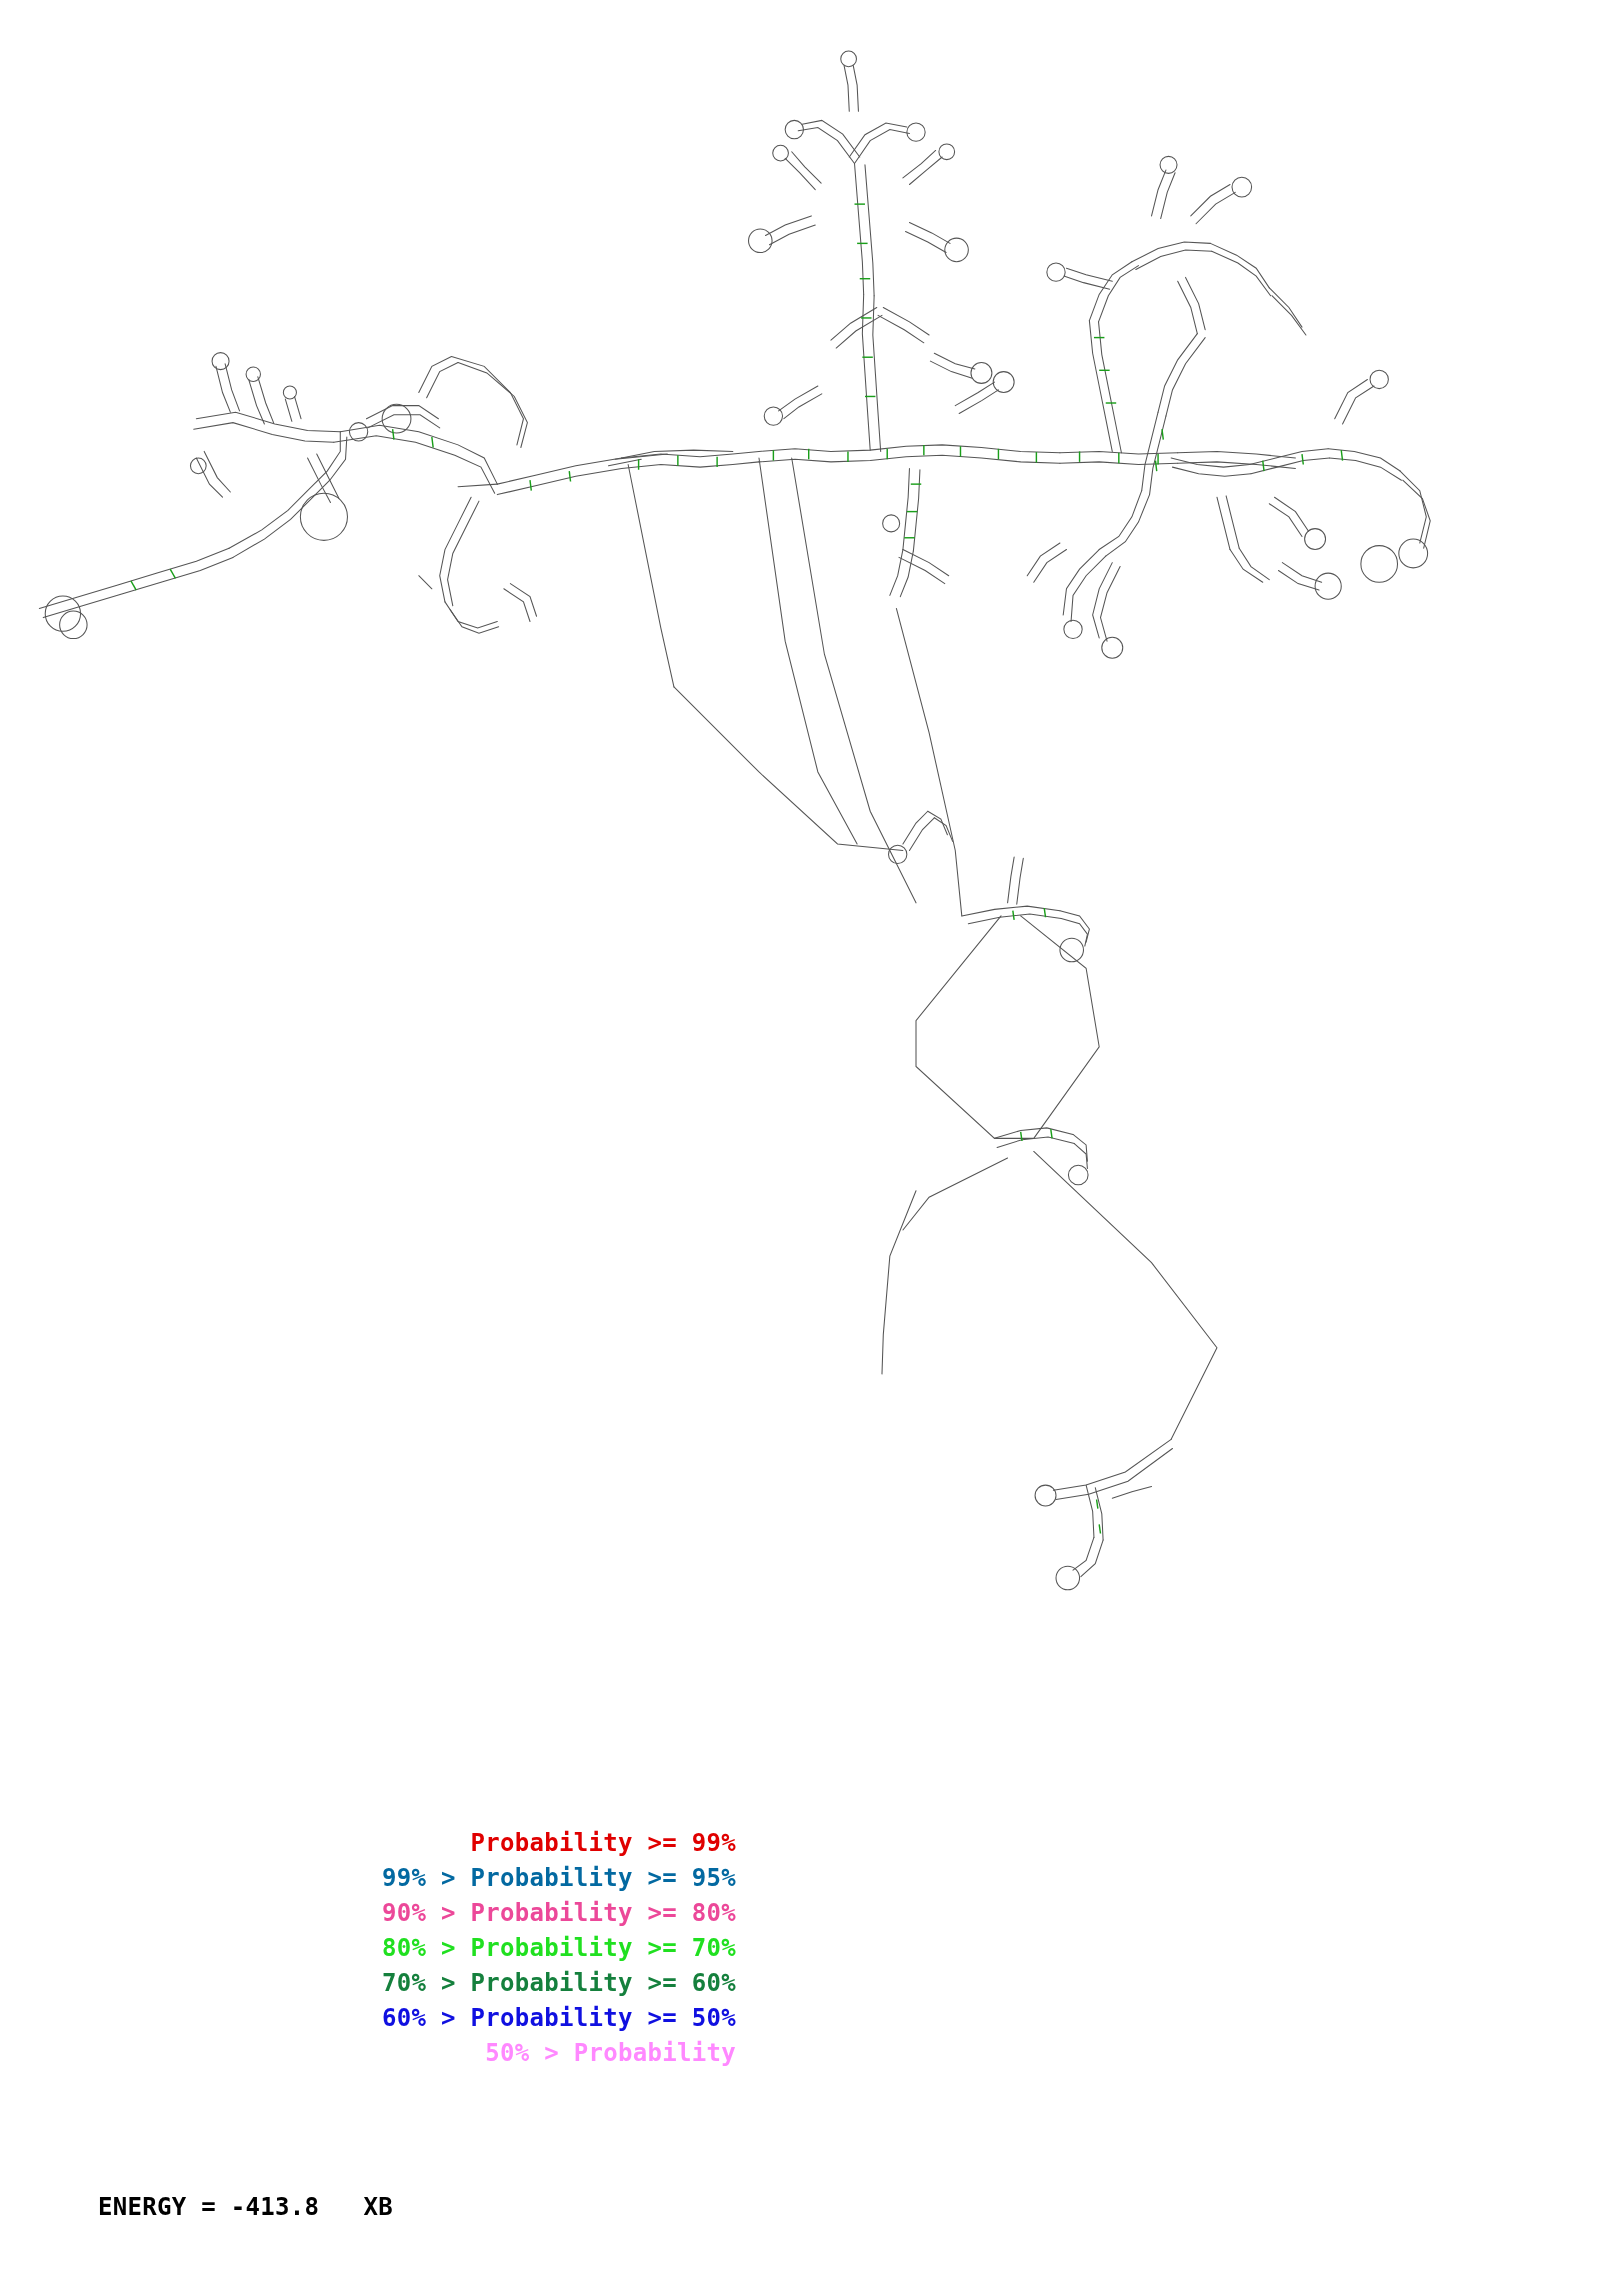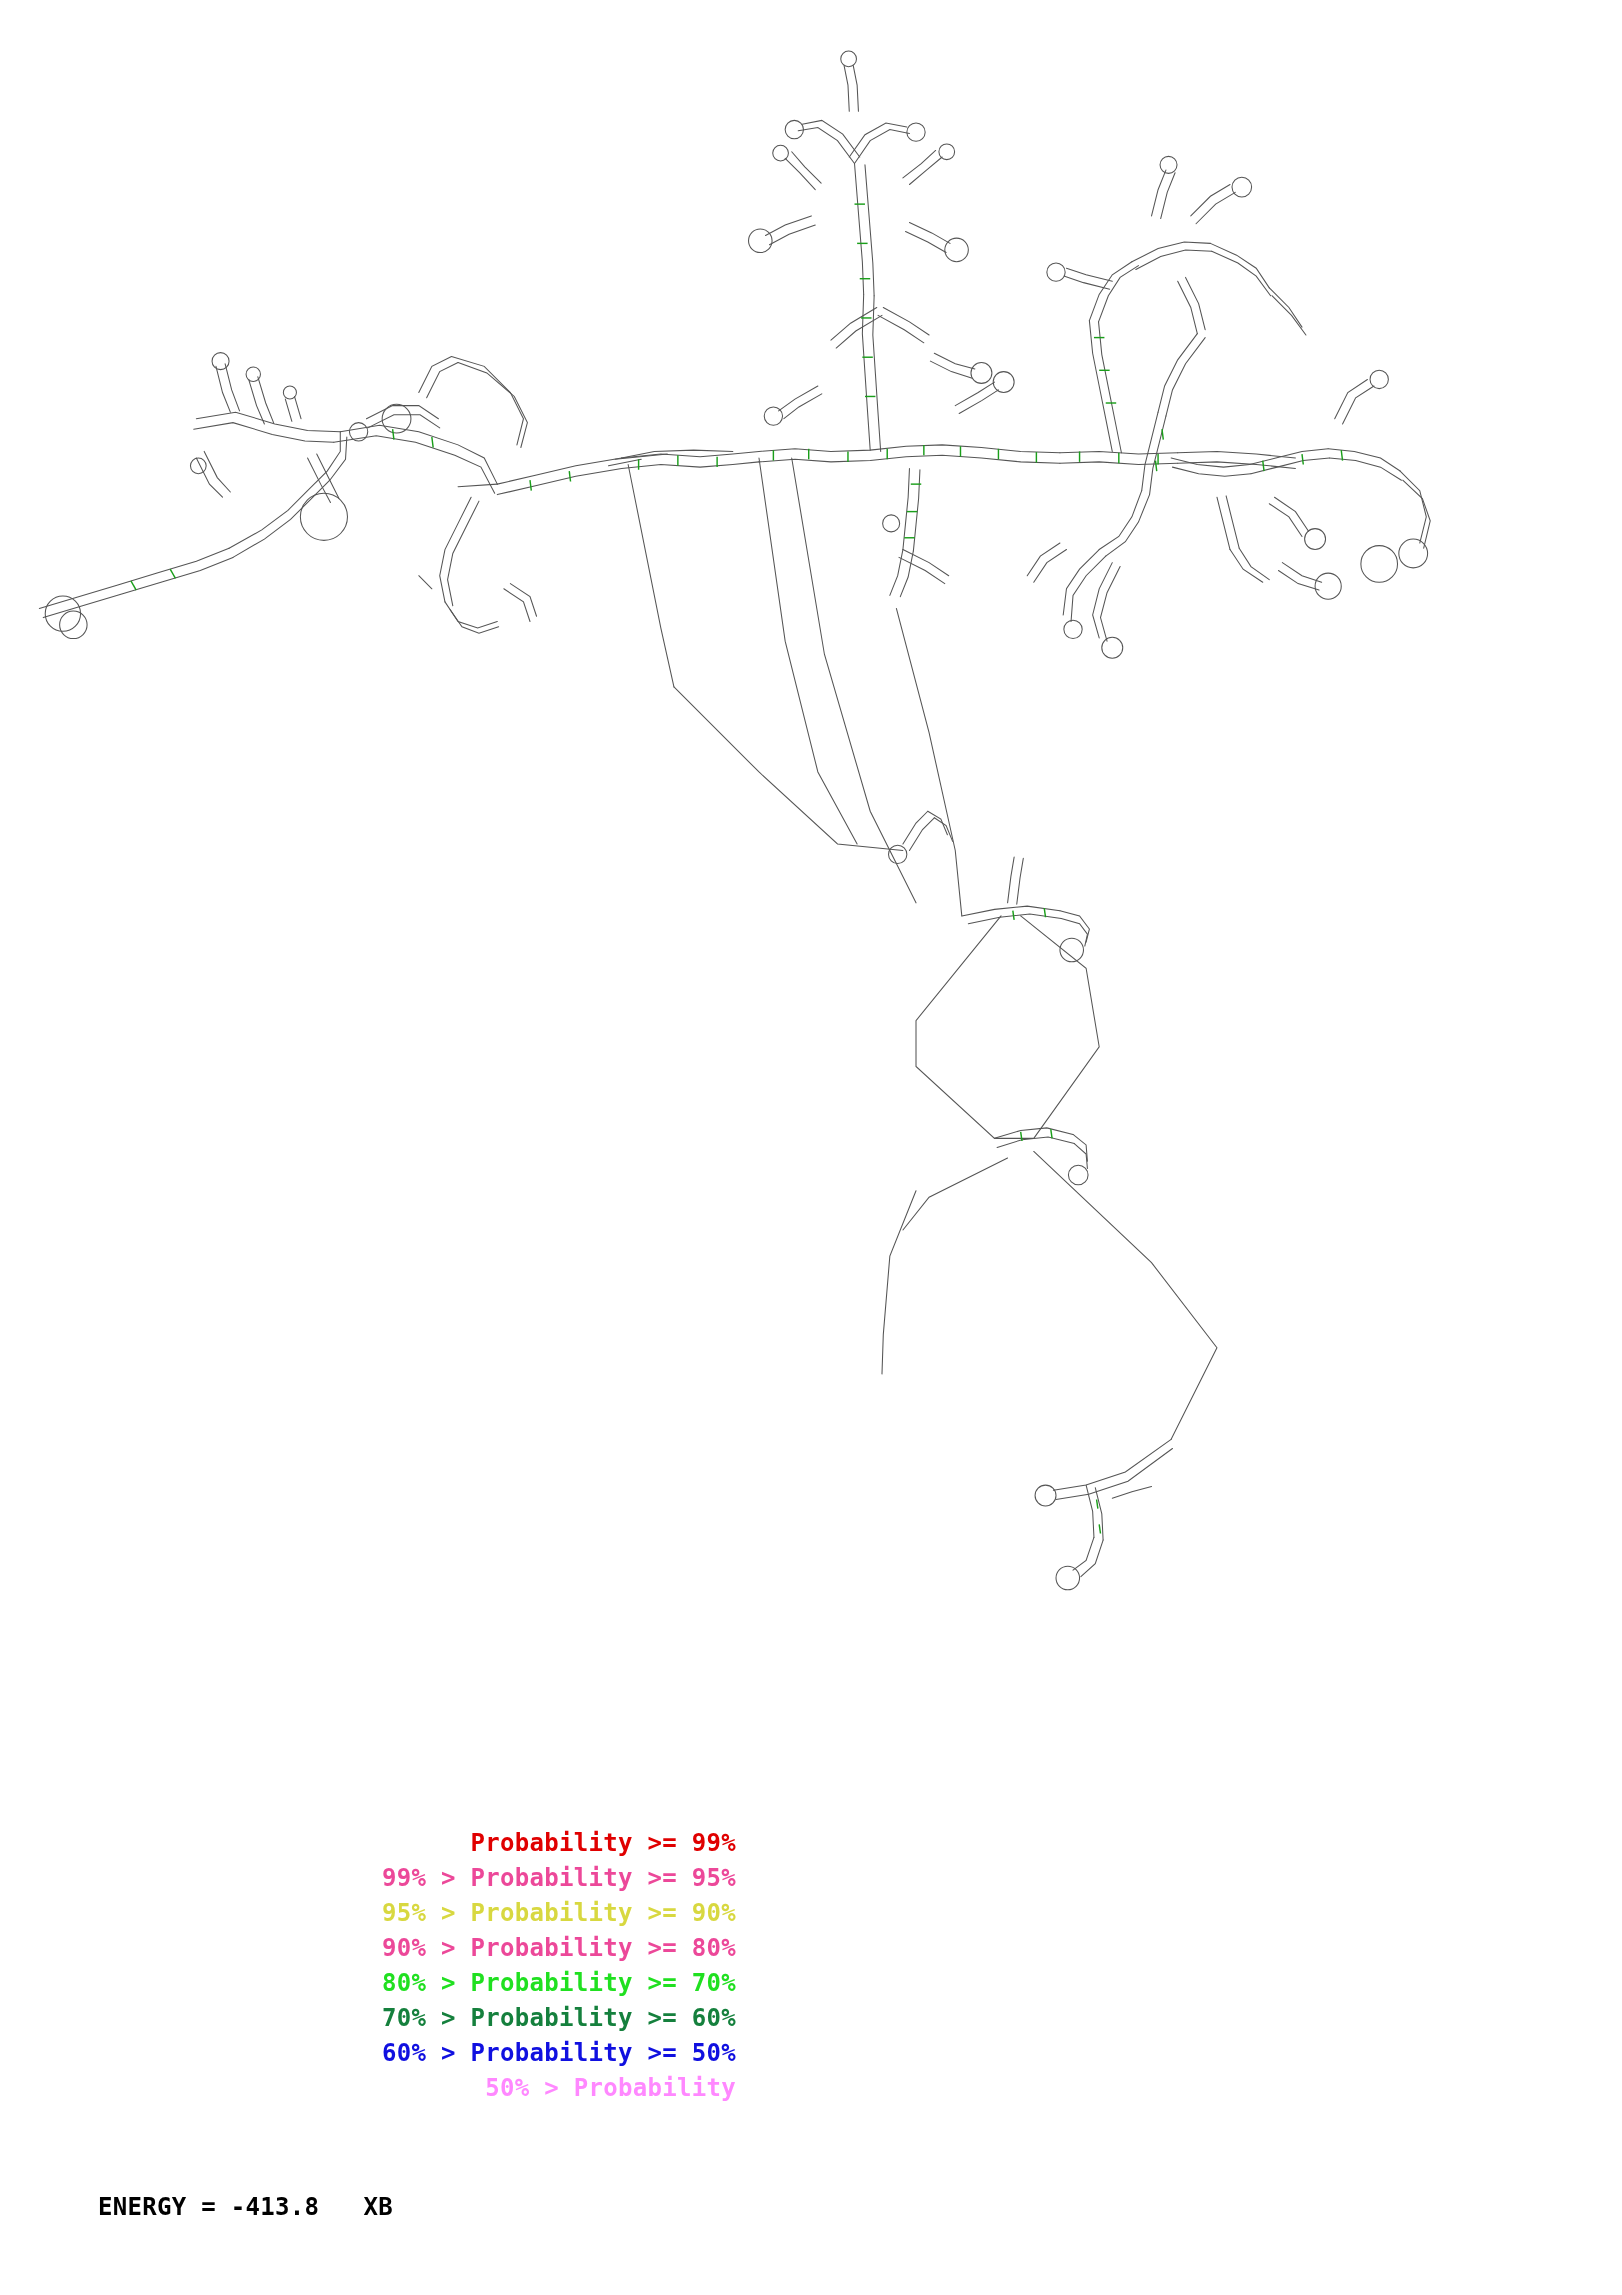--- a/index.html
+++ b/index.html
@@ -361,22 +361,21 @@
         <path d="M1560 1730 L1562 1744"></path>
           <path d="M1606 1726 L1608 1740"></path>
         <path d="M1676 2292 L1678 2306"></path>
           <path d="M1680 2330 L1682 2344"></path>
       </g>
     </svg>
   </div>
 
   <div id="legend">
     <div class="legend-row" style="color:#e00000">Probability &gt;= 99%</div>
-    <div class="legend-row" style="color:#ec4899">99% &gt; Probability &gt;= 95%</div>
-    <div class="legend-row" style="color:#d8d840">95% &gt; Probability &gt;= 90%</div>
+    <div class="legend-row" style="color:#0369a1">99% &gt; Probability &gt;= 95%</div>
     <div class="legend-row" style="color:#ec4899">90% &gt; Probability &gt;= 80%</div>
     <div class="legend-row" style="color:#20e020">80% &gt; Probability &gt;= 70%</div>
     <div class="legend-row" style="color:#15803d">70% &gt; Probability &gt;= 60%</div>
     <div class="legend-row" style="color:#1010e0">60% &gt; Probability &gt;= 50%</div>
     <div class="legend-row" style="color:#ff88ff">50% &gt; Probability</div>
   </div>
 
   <div id="energy-line">ENERGY = -413.8   XB</div>
 
 </div>

